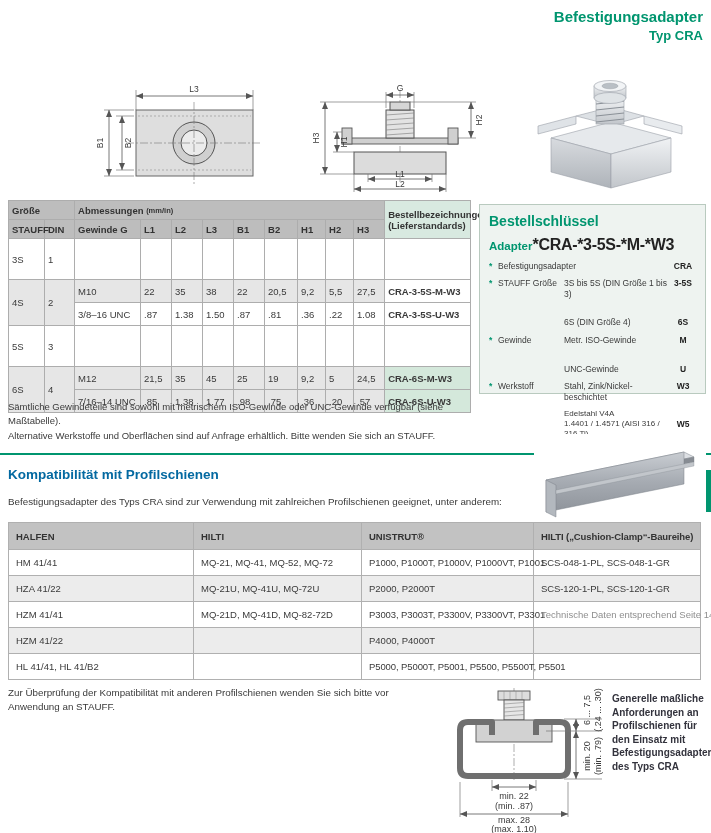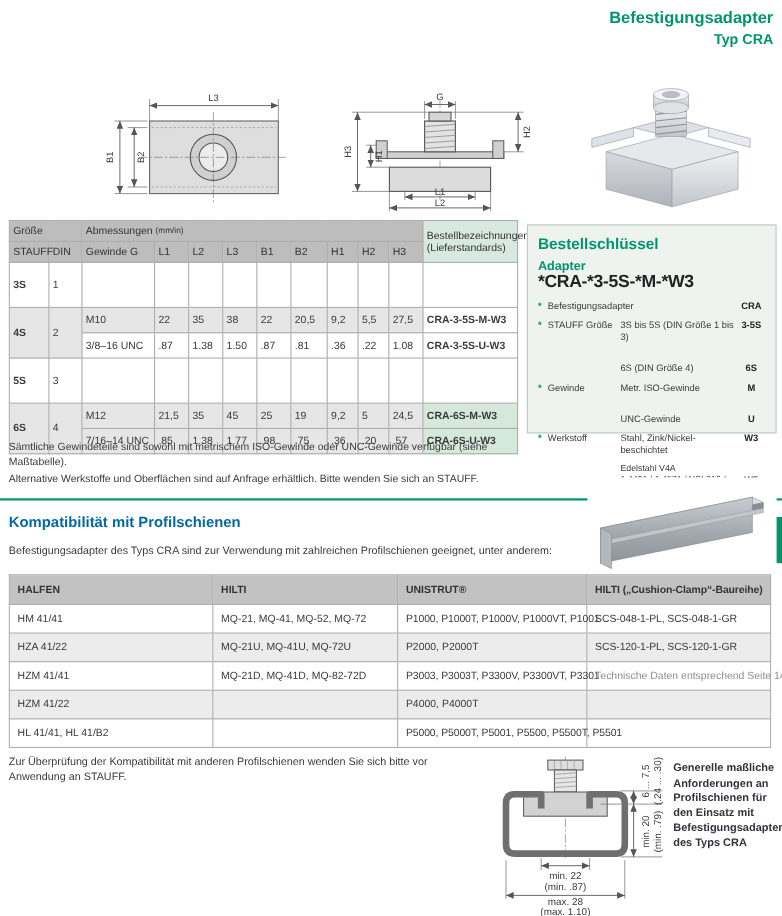--- a/index.html
+++ b/index.html
@@ -17,35 +17,35 @@
   svg text{font-family:"Liberation Sans",sans-serif;font-size:8.5px;fill:#3a3a3a;}
   .svg-tv{position:absolute;left:78px;top:82px;}
   .svg-sv{position:absolute;left:306px;top:82px;}
   .svg-pr{position:absolute;left:516px;top:74px;}
   .svg-rail{position:absolute;left:534px;top:434px;background:#fff;}
   .svg-cs{position:absolute;left:420px;top:688px;}
 
   
   .dimtbl{position:absolute;left:8px;top:200px;width:462px;border-collapse:collapse;table-layout:fixed;}
   .dimtbl th,.dimtbl td{border:1px solid #adadad;padding:1px 3px;font-size:9.5px;text-align:left;vertical-align:middle;}
-  .dimtbl th{background:#bdbdbd;color:#333;font-weight:normal;height:16px;}
+  .dimtbl th{background:#bdbdbd;color:#333;font-weight:bold;height:16px;}
   .dimtbl th.mint{background:#d8e9e0;}
   .units{font-size:7.5px;vertical-align:1px;}
   .dimtbl td{height:20px;}
   tr.tall td{height:38px;}
-  .stauff{font-weight:bold;}
+  .stauff{font-weight:normal;}
   .shade{background:#e6e6e6;}
   .code{font-weight:bold;}
   .mintcell{background:#d4e8db;}
 
   
   .bsbox{position:absolute;left:479px;top:204px;width:227px;height:190px;background:#eef3f0;
          border:1px solid #b9cabf;box-sizing:border-box;padding:8px 9px;}
   .bs-title{color:#00956f;font-size:14px;font-weight:bold;}
-  .bs-adapter{display:flex;justify-content:flex-start;align-items:baseline;margin-top:7px;flex-direction:column;}
+  .bs-adapter{display:flex;justify-content:flex-start;align-items:baseline;margin-top:7px;}
   .bs-adapter-label{color:#00956f;font-size:11.5px;font-weight:bold;}
   .bs-code{color:#222;font-size:16px;font-weight:bold;letter-spacing:-0.3px;}
   .bs-row{display:flex;align-items:flex-start;margin-top:18px;font-size:8.5px;}
   .bs-row.mt{margin-top:7px;}
   .bs-star{width:9px;color:#00956f;font-weight:bold;flex:0 0 9px;}
   .bs-label{flex:0 0 66px;}
   .bs-desc{flex:1 1 auto;line-height:1.25;}
   .bs-desc.small{font-size:8px;}
   .bs-val{flex:0 0 26px;text-align:center;font-weight:bold;color:#222;}
 

